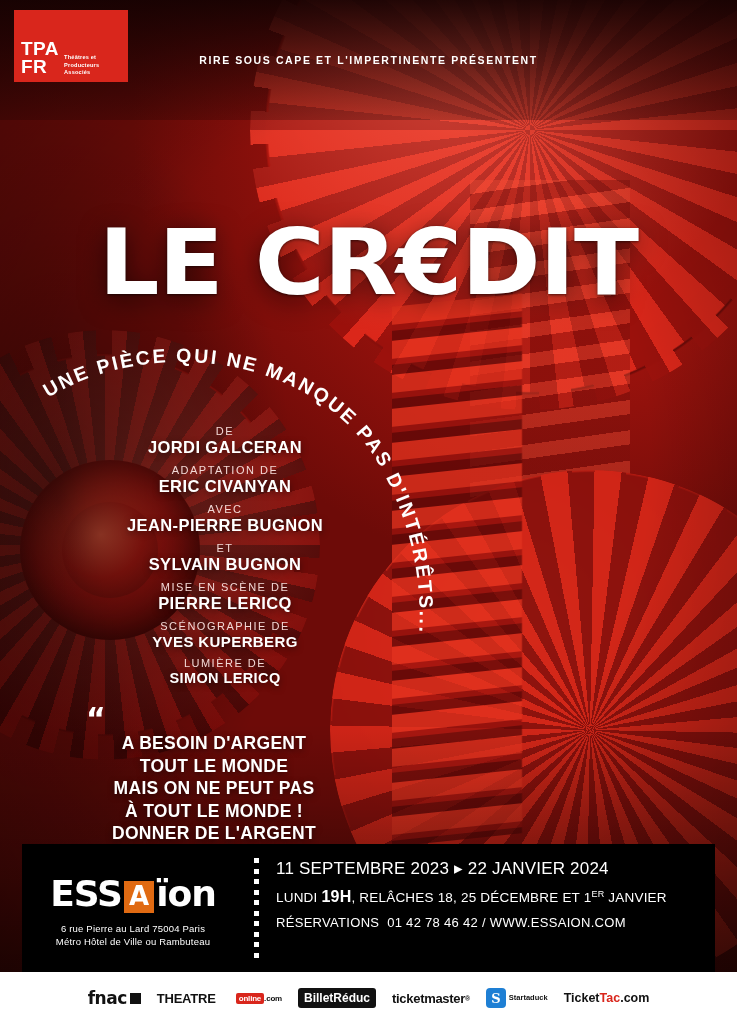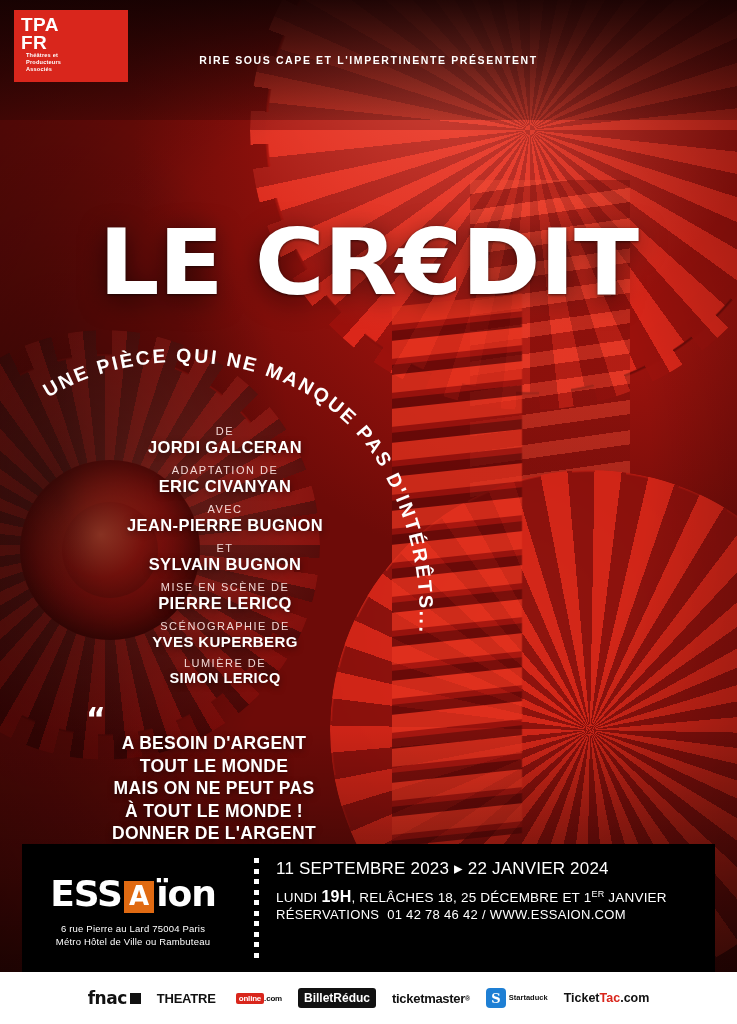--- a/index.html
+++ b/index.html
@@ -168,23 +168,22 @@
   .top-dark {
     position: absolute; left: 0; top: 0; width: 100%; height: 120px;
     background: linear-gradient(180deg, rgba(20,2,2,.92), rgba(20,2,2,.25));
   }
 
   
   .tpa {
     position: absolute; left: 14px; top: 10px;
     width: 114px; height: 72px;
     background: #d9261c;
-    display: flex; align-items: flex-start; padding: 6px 7px;
+    display: flex; align-items: flex-end; padding: 6px 7px;
     z-index: 30;
-    flex-direction: column;
   }
   .tpa-left { display: flex; flex-direction: column; }
   .tpa-big {
     color: #fff; font-weight: 700; font-size: 19px; line-height: 18px;
     letter-spacing: .5px;
   }
   .tpa-right { margin-left: 5px; }
   .tpa-small {
     color: #fff; font-size: 5.6px; line-height: 7.2px; font-weight: 700;
     letter-spacing: .2px;
@@ -316,21 +315,21 @@
   .dates {
     font-size: 17px; font-weight: 400; letter-spacing: .2px;
     white-space: nowrap;
   }
   .schedule {
     font-size: 13.5px; margin-top: 9px; letter-spacing: .2px; white-space: nowrap;
   }
   .schedule b { font-size: 16px; }
   .schedule sup { font-size: 9px; }
   .resa {
-    font-size: 13px; margin-top: 1px; letter-spacing: .3px; white-space: nowrap;
+    font-size: 13px; margin-top: 9px; letter-spacing: .3px; white-space: nowrap;
   }
 
   
   .footer {
     position: absolute; left: 0; bottom: 0; width: 100%; height: 52px;
     background: #ffffff; z-index: 30;
     display: flex; align-items: center; justify-content: center; gap: 16px;
   }
   .flogo { display: flex; align-items: center; color: #111; }
   .fnac { font-family: "DejaVu Sans", sans-serif; font-weight: 700; font-size: 17px; letter-spacing: -.5px; }

